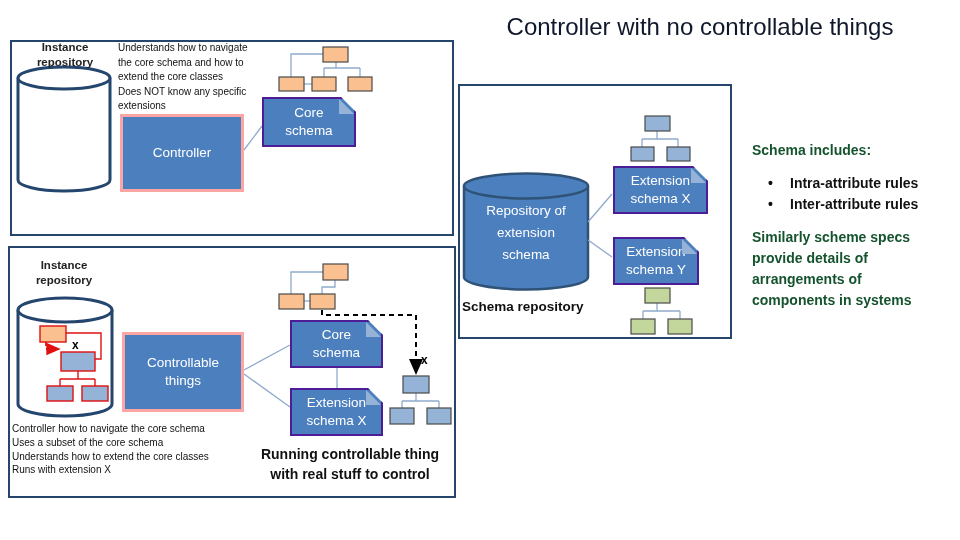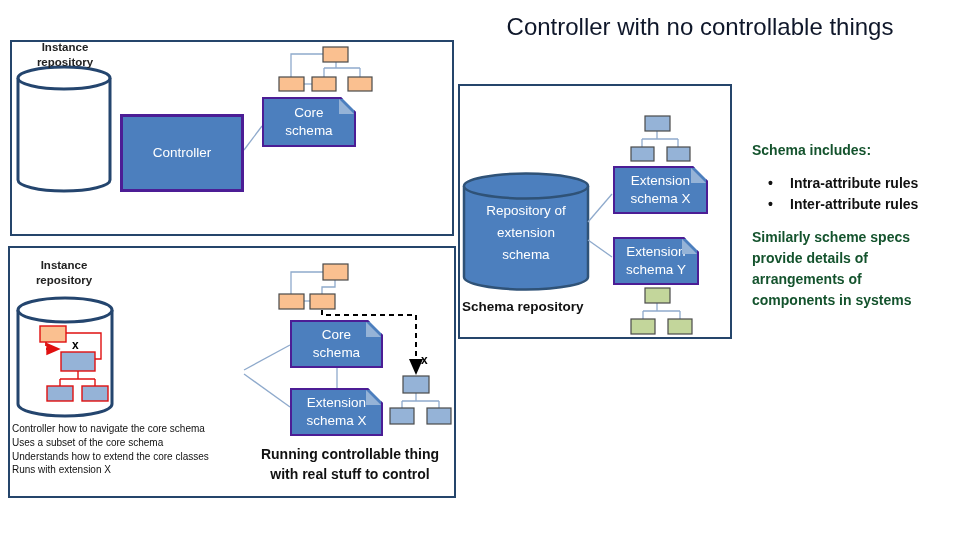--- a/index.html
+++ b/index.html
@@ -6,21 +6,21 @@
   .slide{position:relative;width:960px;height:540px;background:#ffffff;overflow:hidden;
          font-family:"Liberation Sans", sans-serif;color:#1a1a1a;}
   .panel{position:absolute;border:2px solid #25456B;background:transparent;z-index:1;}
   svg.overlay{position:absolute;left:0;top:0;z-index:2;}
   .txt{position:absolute;z-index:4;}
   .pre{white-space:pre-line;}
   .title{position:absolute;left:450px;top:13px;width:500px;text-align:center;
          font-size:24px;color:#0f172a;z-index:4;}
   .repo-label{font-size:11.5px;font-weight:700;text-align:center;line-height:1.3;color:#222;}
   .small-text{font-size:10px;line-height:14.5px;color:#111;}
-  .box{position:absolute;background:#4C7FBE;border:3px solid #4c1d95;color:#fff;
+  .box{position:absolute;background:#4C7FBE;border:3px solid #fca5a5;color:#fff;
        display:flex;align-items:center;justify-content:center;text-align:center;
        font-size:13.5px;line-height:1.35;z-index:3;box-sizing:border-box;}
   .doc{position:absolute;background:#4C7FBE;border:2px solid #4c1d95;color:#fff;
        display:flex;align-items:center;justify-content:center;text-align:center;
        font-size:13.5px;line-height:1.35;z-index:3;box-sizing:border-box;
        clip-path:polygon(0 0, calc(100% - 15px) 0, 100% 15px, 100% 100%, 0 100%);}
   .doc::after{content:"";position:absolute;top:0;right:0;width:15px;height:15px;
        background:#95B3D7;clip-path:polygon(0 0, 100% 100%, 0 100%);}
   .doc .inner{width:84%;}
   .cyl-label{position:absolute;color:#fff;text-align:center;font-size:13.5px;
@@ -141,20 +141,25 @@
       </g>
     </g>
     <line x1="244" y1="370" x2="290" y2="345" stroke="#8FAACC" stroke-width="1.3"></line>
     <line x1="244" y1="374" x2="290" y2="407" stroke="#8FAACC" stroke-width="1.3"></line>
     <line x1="337" y1="367" x2="337" y2="388" stroke="#8FAACC" stroke-width="1.3"></line>
   </svg>
 
   <div class="title">Controller with no controllable things</div>
 
   <div class="txt repo-label" style="left:20px;top:40px;width:90px;">Instance repository</div>
+  <div class="txt small-text pre" style="left:118px;top:41px;width:160px;">Understands how to navigate
+the core schema and how to
+extend the core classes
+Does NOT know any specific
+extensions</div>
   <div class="box" style="left:120px;top:114px;width:124px;height:78px;">
     <span>Controller</span>
   </div>
   <div class="doc" style="left:262px;top:97px;width:94px;height:50px;">
     <span class="inner" style="width:62px;">Core schema</span>
   </div>
 
   <div class="cyl-label pre" style="left:466px;top:200px;width:120px;">Repository of
 extension
 schema</div>
@@ -171,20 +176,23 @@
     <li>Intra-attribute rules</li>
     <li>Inter-attribute rules</li>
   </ul>
   <div class="txt side pre" style="left:752px;top:227px;width:190px;">Similarly scheme specs
 provide details of
 arrangements of
 components in systems</div>
 
   <div class="txt repo-label" style="left:18px;top:258px;width:92px;">Instance repository</div>
   <span class="txt xmark" style="left:72px;top:338px;">x</span>
+  <div class="box" style="left:122px;top:332px;width:122px;height:80px;">
+    <span style="width:95px;">Controllable things</span>
+  </div>
   <div class="doc" style="left:290px;top:320px;width:93px;height:48px;">
     <span class="inner" style="width:62px;">Core schema</span>
   </div>
   <div class="doc" style="left:290px;top:388px;width:93px;height:48px;">
     <span class="inner">Extension schema X</span>
   </div>
   <span class="txt xmark" style="left:421px;top:353px;">x</span>
   <div class="txt small-text" style="left:12px;top:422px;width:250px;line-height:13.8px;">
     <div>Controller how to navigate the core schema</div>
     <div>Uses a subset of the core schema</div>

